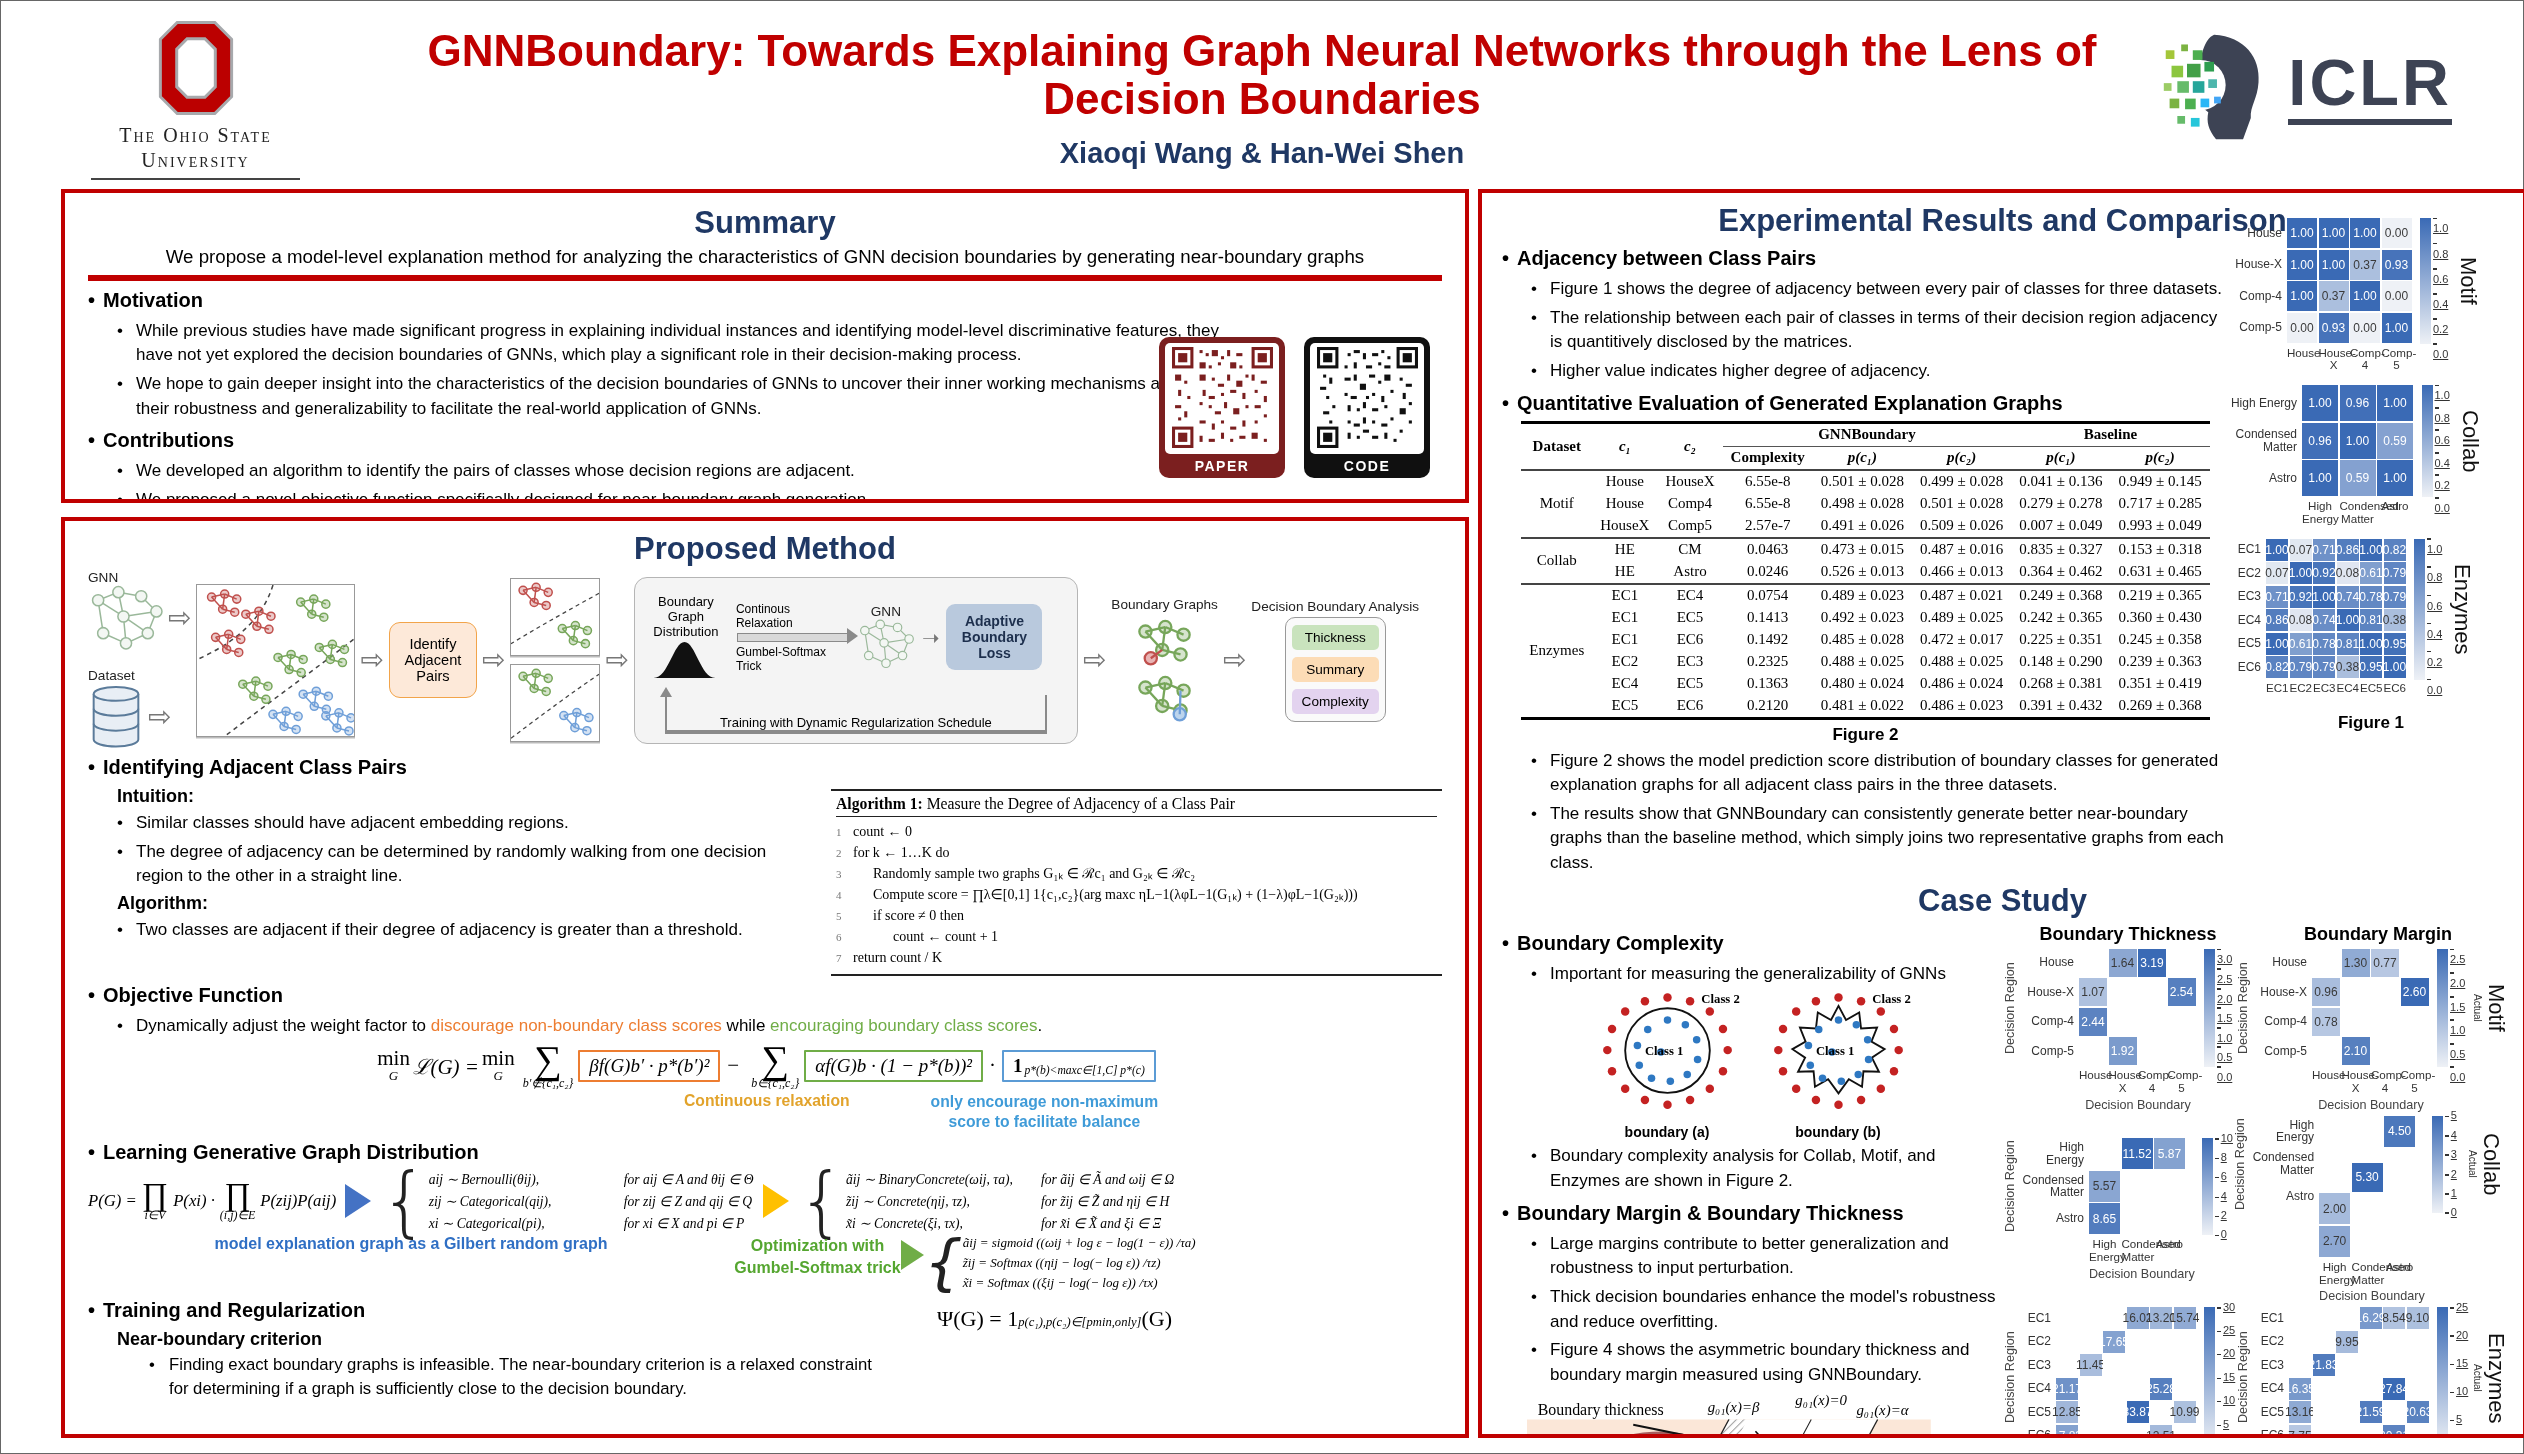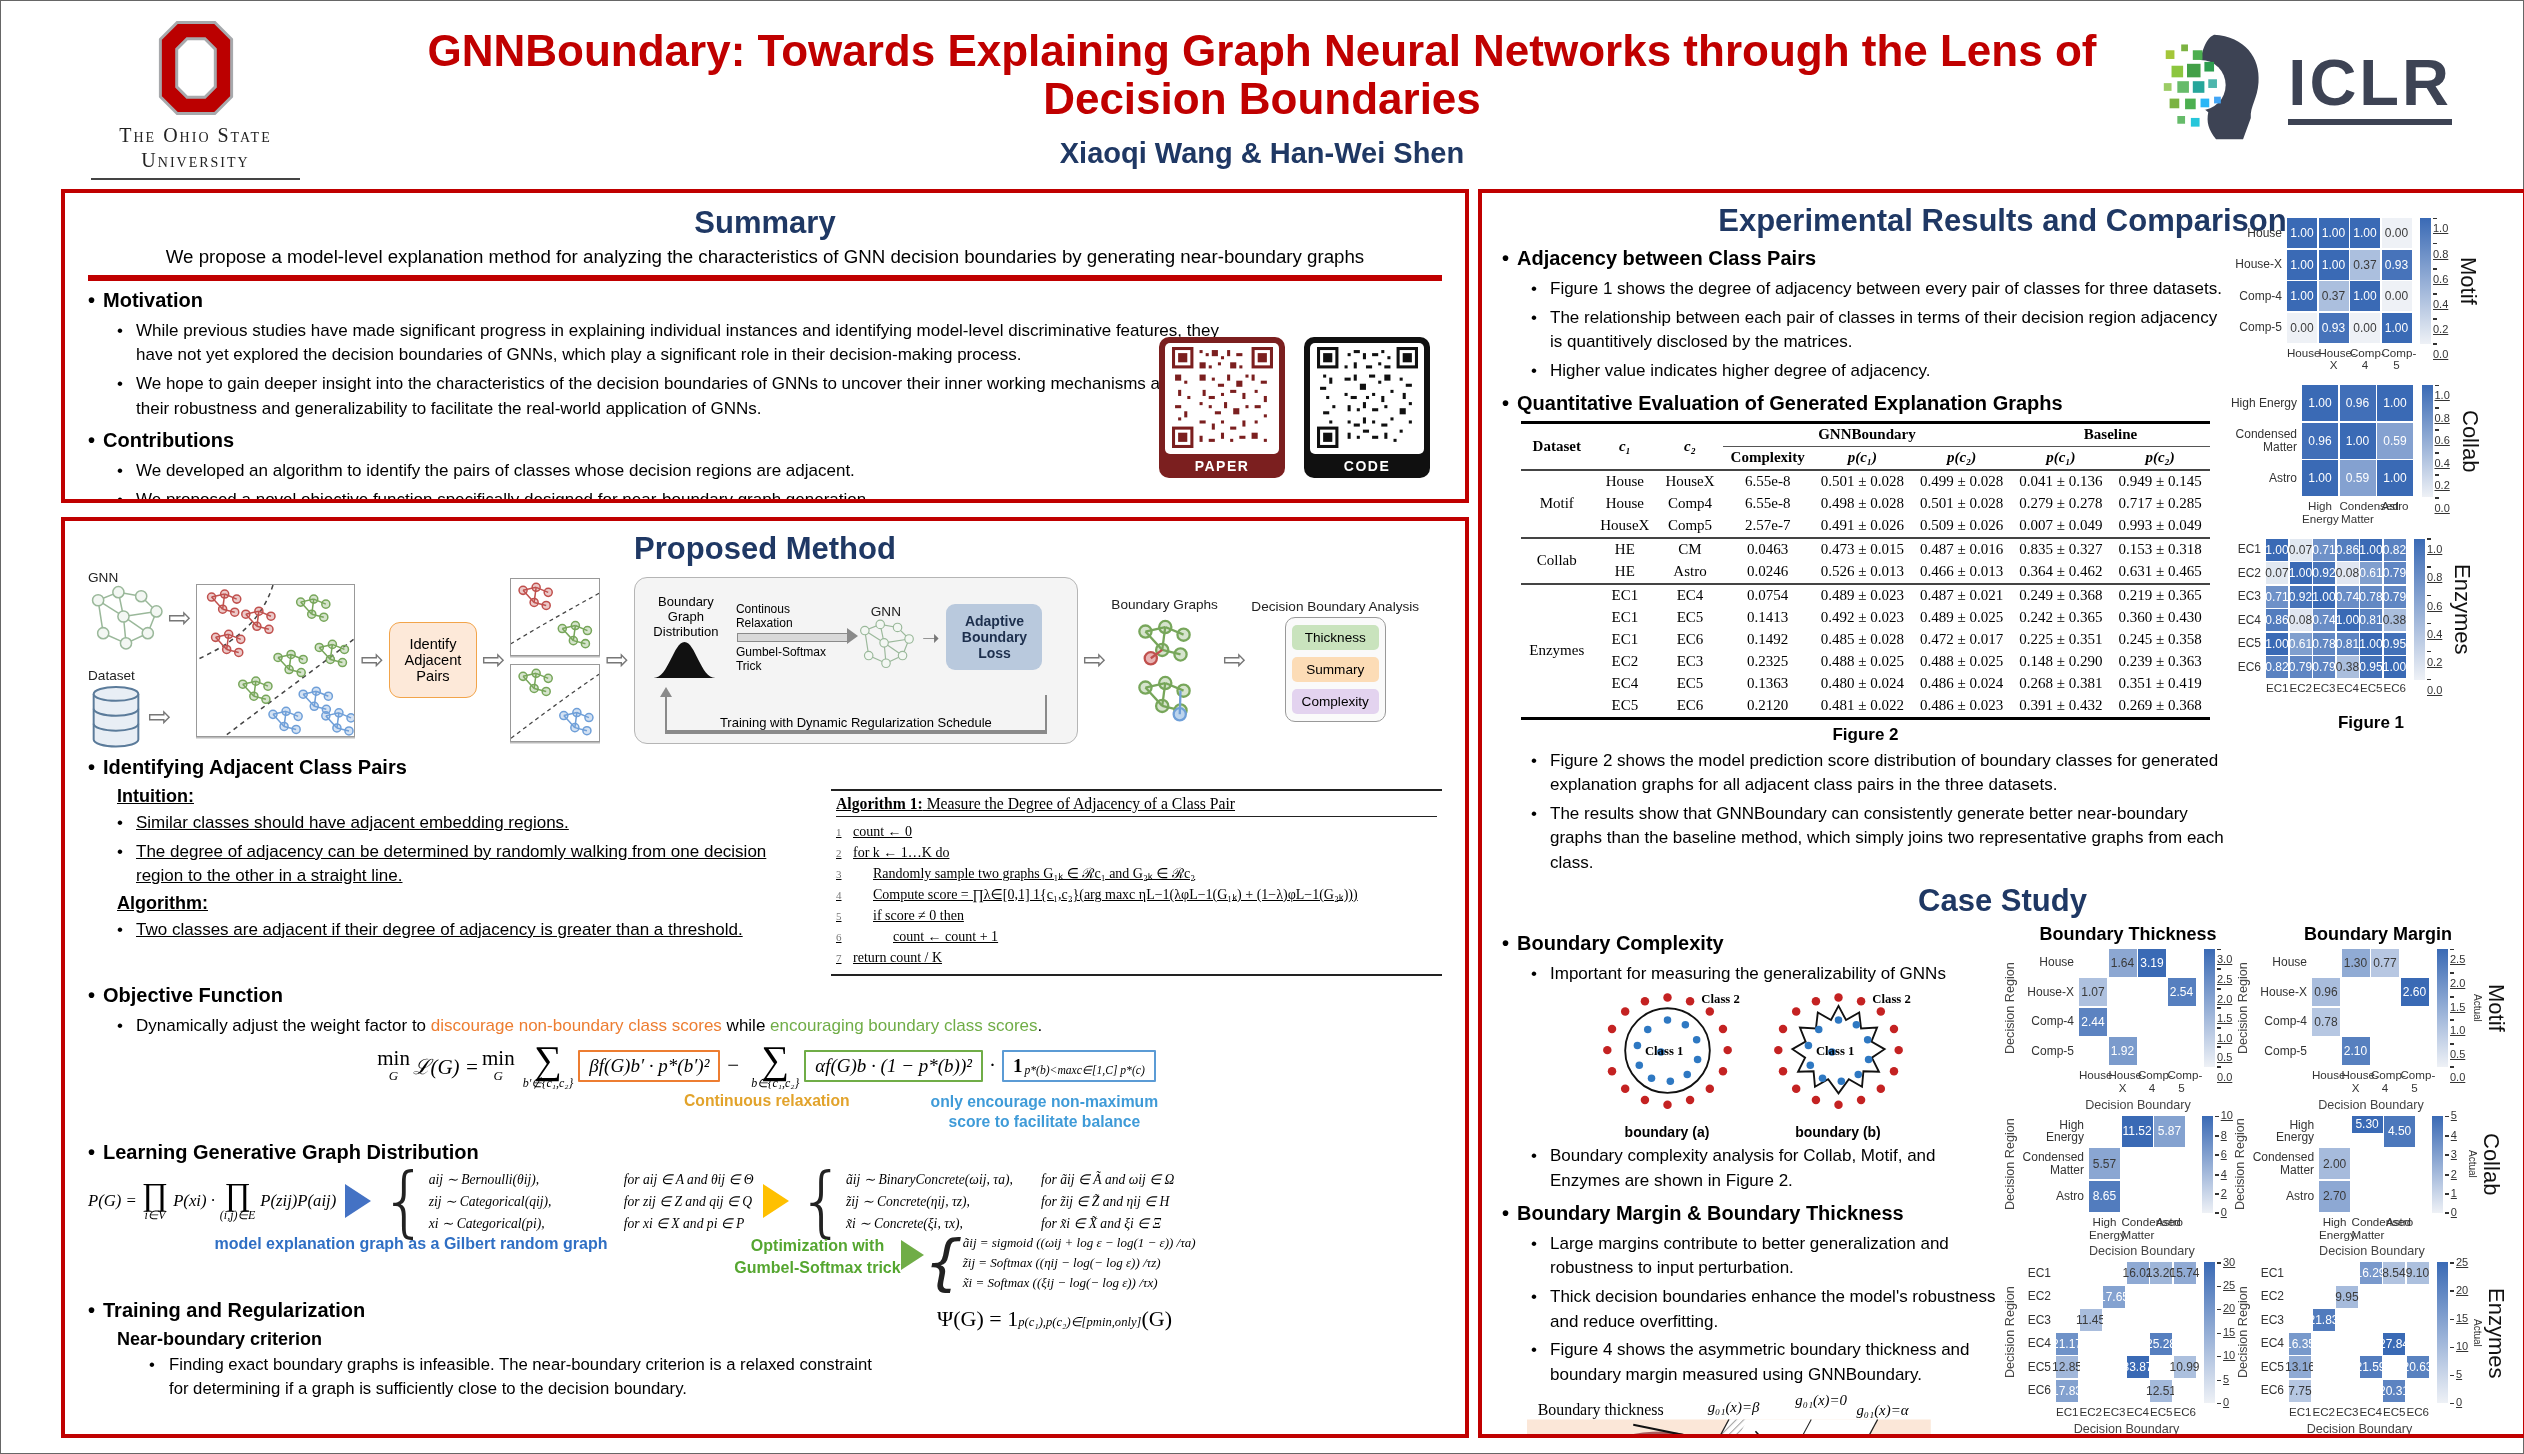--- a/index.html
+++ b/index.html
@@ -75,21 +75,21 @@
               border-left:6px solid transparent;border-right:6px solid transparent;}
   .train-label{position:absolute;left:0;right:0;bottom:13px;text-align:center;font-size:13px;}
   .out-col{display:flex;flex-direction:column;align-items:center;gap:3px;}
   .dba-panel{border:1.5px solid #999;border-radius:10px;padding:7px 6px;display:flex;flex-direction:column;gap:7px;background:#fafafa;}
   .pill{font-size:13.6px;text-align:center;border-radius:5px;padding:5px 8px;width:71px;}
   .pill-thickness{background:#c9e3bd;}
   .pill-margin{background:#fcdcb6;}
   .pill-complexity{background:#e3d3ef;}
 
   
-  .two-col{display:flex;gap:15px;align-items:flex-start;text-decoration:underline;}
+  .two-col{display:flex;gap:15px;align-items:flex-start;}
   .alg-box{font-family:"Liberation Serif",serif;width:601px;border-top:2.5px solid #222;border-bottom:2.5px solid #222;
            padding:4px 5px 6px;flex:0 0 auto;margin-top:7px;}
   .alg-title{font-size:15.7px;border-bottom:1.5px solid #222;padding-bottom:3px;margin-bottom:4px;}
   .alg-title b{font-weight:bold;}
   .alg-line{display:flex;font-size:14px;line-height:1.5;}
   .alg-n{width:17px;color:#777;font-size:11px;flex:0 0 auto;padding-top:2.5px;}
   .ind-0{padding-left:0;} .ind-1{padding-left:20px;border-left:0;} .ind-2{padding-left:40px;}
 
   
   .eq{font-family:"Liberation Serif",serif;}
@@ -1316,21 +1316,21 @@
           <div class="hm">
               <div class="hm-ytitle" style="height: 97px;">Decision Region</div>
               <div class="hm-rl" style="width: 71px;">
                 <div style="height: 31px; margin-top: 0px;">High Energy</div>
                 <div style="height: 31px; margin-top: 1.5px;">Condensed Matter</div>
                 <div style="height: 31px; margin-top: 1.5px;">Astro</div>
               </div>
               <div class="hm-mid">
                 <div class="hm-grid" style="grid-template-columns: repeat(3, 31px);">
                   <div class="hm-cell" style="width: 31px; height: 31px; background: rgb(255, 255, 255);"></div>
-                  <div class="hm-cell" style="width: 31px; height: 17px; background: rgb(58, 106, 181); color: rgb(255, 255, 255);">5.30</div>
+                  <div class="hm-cell" style="width: 31px; height: 29px; background: rgb(58, 106, 181); color: rgb(255, 255, 255); margin-top: 47px;">5.30</div>
                   <div class="hm-cell" style="width: 31px; height: 31px; background: rgb(76, 120, 188); color: rgb(255, 255, 255);">4.50</div>
                   <div class="hm-cell" style="width: 31px; height: 31px; background: rgb(166, 187, 220); color: rgb(58, 58, 58);">2.00</div>
                   <div class="hm-cell" style="width: 31px; height: 31px; background: rgb(255, 255, 255);"></div>
                   <div class="hm-cell" style="width: 31px; height: 31px; background: rgb(255, 255, 255);"></div>
                   <div class="hm-cell" style="width: 31px; height: 31px; background: rgb(141, 168, 211); color: rgb(58, 58, 58);">2.70</div>
                   <div class="hm-cell" style="width: 31px; height: 31px; background: rgb(255, 255, 255);"></div>
                   <div class="hm-cell" style="width: 31px; height: 31px; background: rgb(255, 255, 255);"></div>
                 </div>
                 <div class="hm-cl">
                   <span style="width: 31px; margin-right: 1.5px;">High Energy</span>

